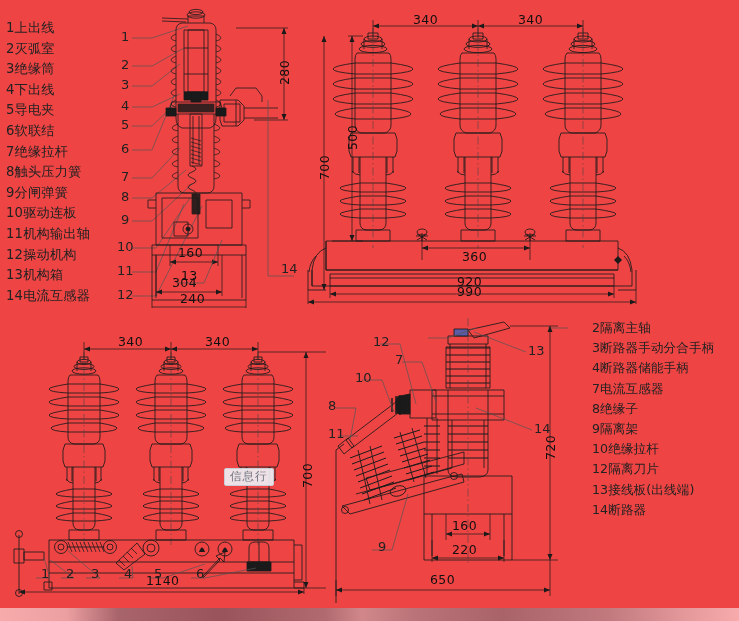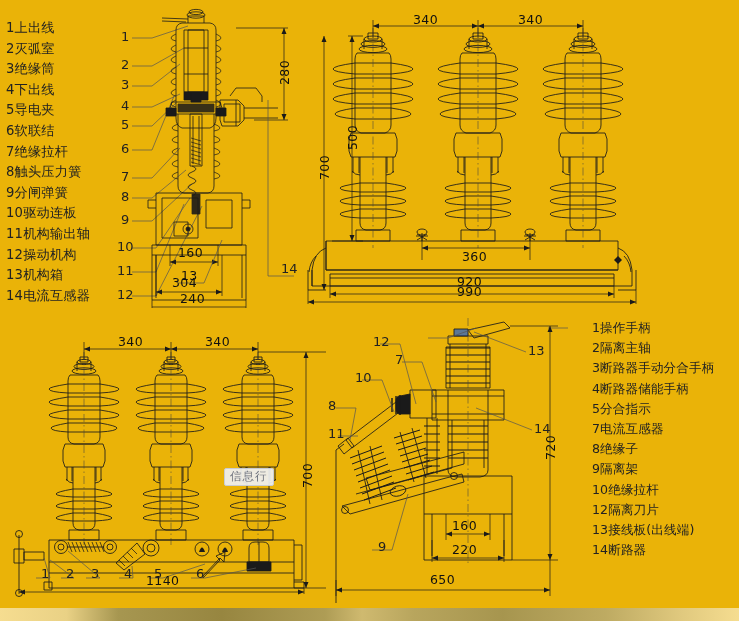--- a/index.html
+++ b/index.html
@@ -2,21 +2,21 @@
 <html><head>
 <meta charset="utf-8">
 <title>Vacuum Circuit Breaker Technical Drawing</title>
 <style>
   html,body{margin:0;padding:0;background:#ffffff;}
   body{
     width:739px;height:621px;position:relative;overflow:hidden;
     font-family:"DejaVu Sans","Liberation Sans",sans-serif;
     color:#1a1a1a;
   }
-  .sheet{position:absolute;left:0;top:0;width:739px;height:621px;background:#eab308;}
+  .sheet{position:absolute;left:0;top:0;width:739px;height:621px;background:#ef4444;}
   .view{position:absolute;}
   svg{display:block;overflow:visible;}
 
   
   .legend{position:absolute;}
   .legend .li{
     white-space:nowrap;
     font-family:"DejaVu Sans","Liberation Sans",sans-serif;
     color:#222;
   }
@@ -70,25 +70,23 @@
     <div class="li">8触头压力簧</div>
     <div class="li">9分闸弹簧</div>
     <div class="li">10驱动连板</div>
     <div class="li">11机构输出轴</div>
     <div class="li">12操动机构</div>
     <div class="li">13机构箱</div>
     <div class="li">14电流互感器</div>
   </div>
 
   <div class="legend" id="legend-right">
-    <div class="li">1操作手柄</div>
     <div class="li">2隔离主轴</div>
     <div class="li">3断路器手动分合手柄</div>
     <div class="li">4断路器储能手柄</div>
-    <div class="li">5分合指示</div>
     <div class="li">7电流互感器</div>
     <div class="li">8绝缘子</div>
     <div class="li">9隔离架</div>
     <div class="li">10绝缘拉杆</div>
     <div class="li">12隔离刀片</div>
     <div class="li">13接线板(出线端)</div>
     <div class="li">14断路器</div>
   </div>
 
   <div class="view" style="left:118px;top:8px;">

